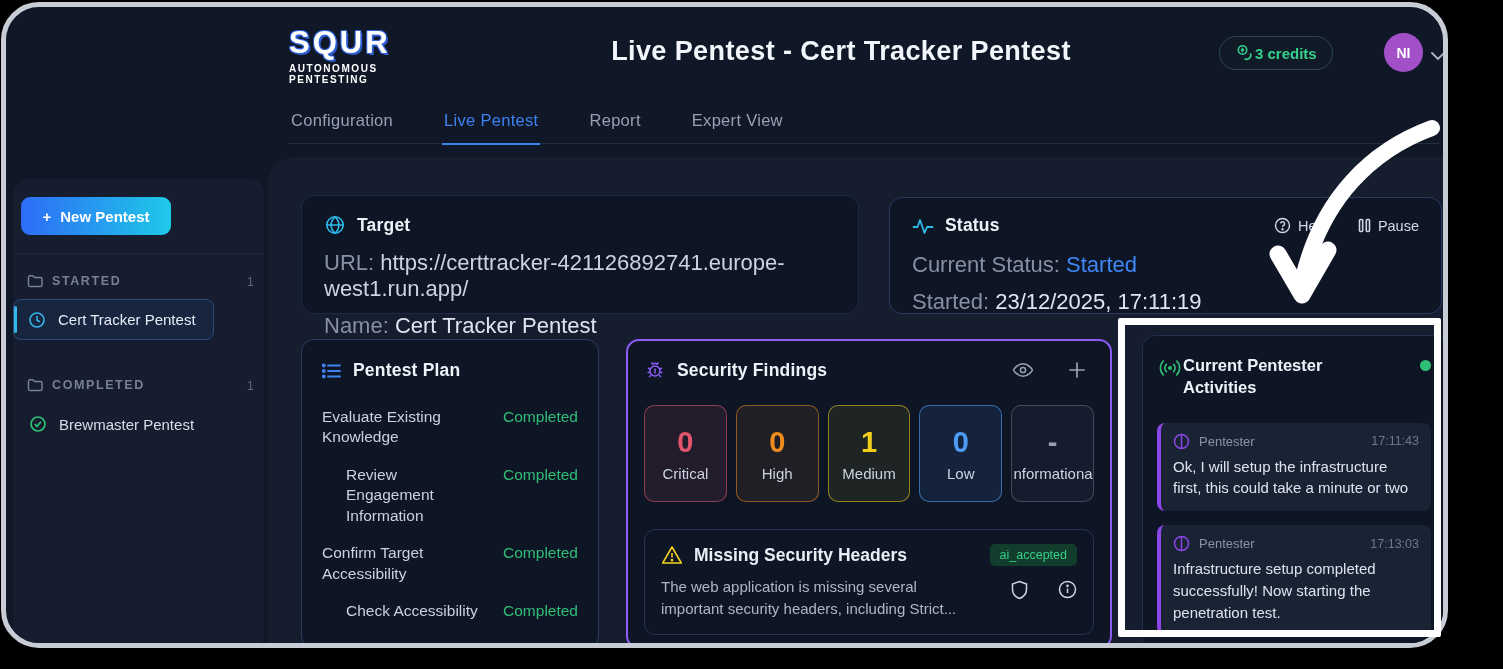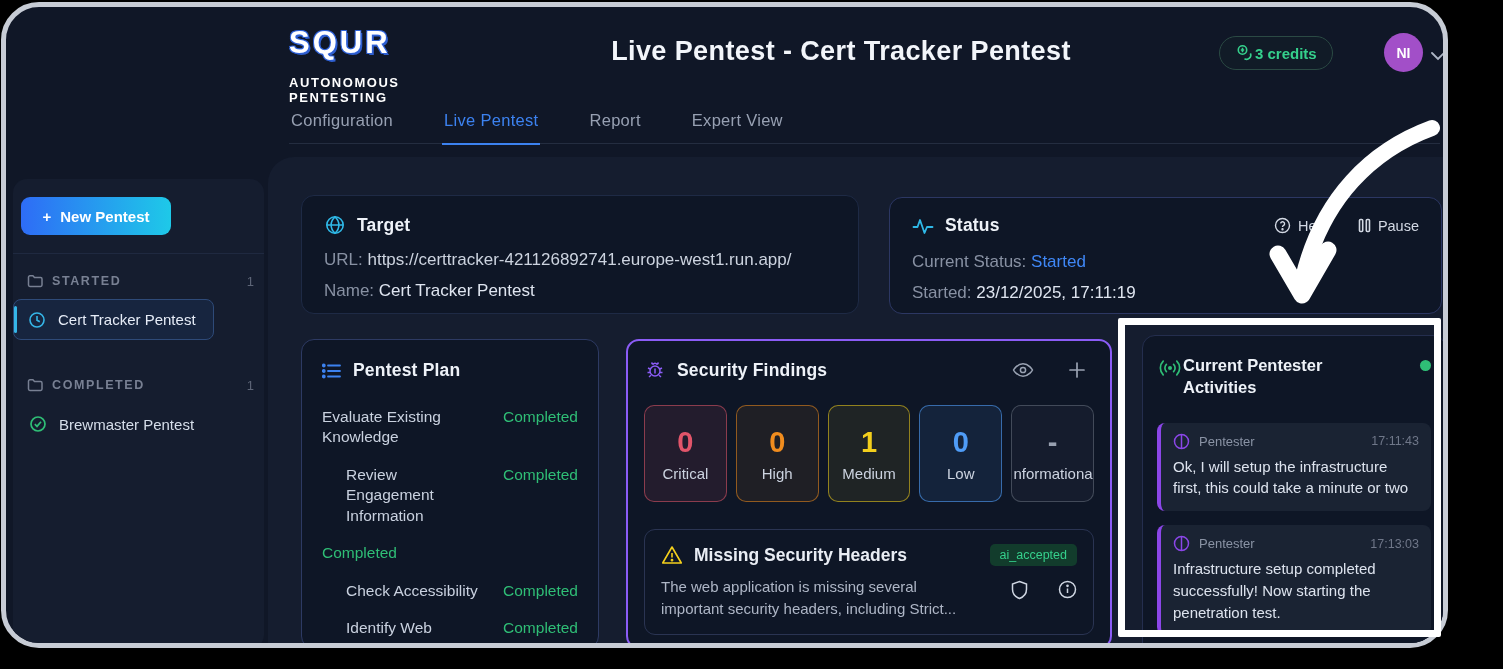--- a/index.html
+++ b/index.html
@@ -8,21 +8,21 @@
   .stage { position:relative; width:1503px; height:512px; background:#000;border-radius:25px; }
 
   
   .window { position:absolute; left:1px; top:2px; width:1447px; height:646px;
     background:#101727; border:5px solid #c7ccd5; border-radius:38px; overflow:hidden; }
 
   
   .logo { position:absolute; left:283px; top:18px; width:170px; }
   .logo .brand { font-size:31px; font-weight:800; letter-spacing:3px; color:#fff;
     text-shadow:0 0 1px #3a77ff, 2px 2px 0 #2f5fd0, -1px -1px 0 #2f5fd0, 1px -1px 0 #2f5fd0, -1px 1px 0 #2f5fd0; }
-  .logo .tagline { font-size:13px; font-weight:700; letter-spacing:1.55px; color:#fff; margin-top:14px; }
+  .logo .tagline { font-size:10px; font-weight:700; letter-spacing:1.55px; color:#fff; margin-top:2px; }
   .page-title { position:absolute; left:475px; top:29px; width:720px; text-align:center;
     font-size:27px; font-weight:700; color:#f2f5fa; letter-spacing:.4px; }
   .credits-pill { position:absolute; left:1213px; top:29px; height:34px; padding:0 15px;
     display:flex; align-items:center; border:1px solid #2b4a44; border-radius:17px;
     color:#35d08c; font-size:15px; font-weight:600; background:rgba(20,40,40,.25); cursor:pointer; }
   .avatar { position:absolute; left:1378px; top:26px; width:39px; height:39px; border-radius:50%;
     background:#a24fc8; color:#fff; font-size:14px; font-weight:700;
     display:flex; align-items:center; justify-content:center; cursor:pointer; }
   .avatar-chevron { position:absolute; left:1424px; top:40px; cursor:pointer; }
 
@@ -54,21 +54,21 @@
   .sb-item.plain { left:16px; top:230px; height:30px; }
   .sb-item.plain .label { color:#d6deea; font-size:15px; }
 
   
   .card { position:absolute; background:#0e1626; border-radius:13px;margin-left:8px; }
   .card-head { display:flex; align-items:center; gap:11px; }
   .card-title { font-size:17.5px; font-weight:700; color:#eef2f8; letter-spacing:.2px; }
 
   .target-card { left:25px; top:38px; width:558px; height:119px; border:1px solid #1e2a45; padding:18px 22px; }
   .status-card { left:613px; top:40px; width:553px; height:117px; border:1px solid #2c3763; padding:17px 22px; }
-  .kv { font-size:17px; margin-top:11px; }
+  .kv { font-size:22px; margin-top:11px; }
   .kv .k { color:#8891a3; }
   .kv .v { color:#ccd3df; }
   .kv .v-strong { color:#dfe5f0; }
   .kv .v-blue { color:#3f87f6; }
   .head-actions { margin-left:auto; display:flex; align-items:center; gap:30px; }
   .mini-action { display:flex; align-items:center; gap:7px; color:#d3d9e4; font-size:14.5px; cursor:pointer; }
 
   .plan-card { left:25px; top:182px; width:298px; height:310px; border:1px solid #2d3a63; padding:20px 20px; overflow:hidden; }
   .plan-list { margin-top:26px; display:flex; flex-direction:column; gap:17px; }
   .plan-row { display:flex; justify-content:space-between; gap:24px; font-size:15.5px; line-height:1.32; }
@@ -272,20 +272,21 @@
         <div class="plan-list">
           <div class="plan-row">
             <span class="nm">Evaluate Existing Knowledge</span>
             <span class="st">Completed</span>
           </div>
           <div class="plan-row sub">
             <span class="nm">Review Engagement Information</span>
             <span class="st">Completed</span>
           </div>
           <div class="plan-row">
+            <span class="nm">Confirm Target Accessibility</span>
             <span class="st">Completed</span>
           </div>
           <div class="plan-row sub">
             <span class="nm">Check Accessibility</span>
             <span class="st">Completed</span>
           </div>
           <div class="plan-row sub">
             <span class="nm">Identify Web Application Firewall</span>
             <span class="st">Completed</span>
           </div>

